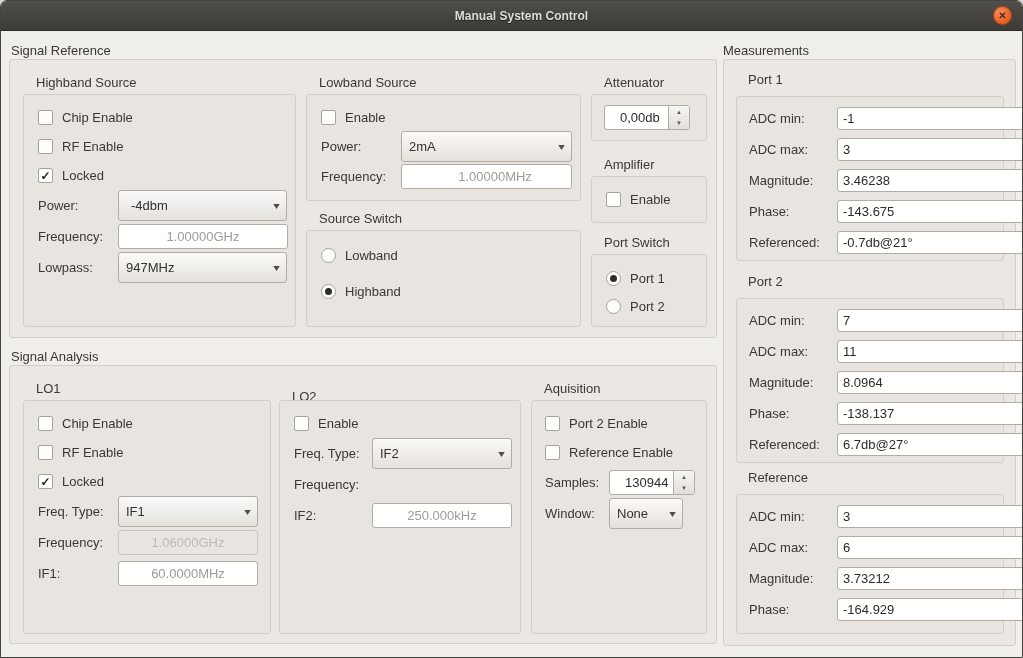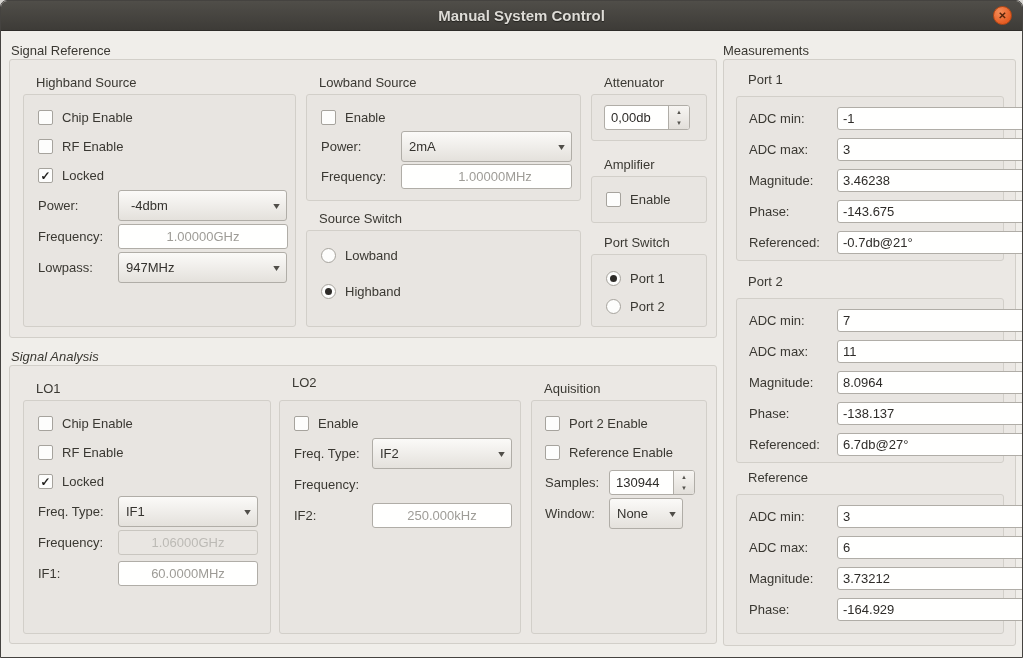--- a/index.html
+++ b/index.html
@@ -8,21 +8,21 @@
     background:#f0eeea;border:1px solid #454340;border-radius:7px 7px 0 0;
     overflow:hidden;font-family:"Liberation Sans",sans-serif;font-size:13px;color:#3a3832;
   }
   
   .titlebar{
     position:absolute;left:0;top:0;width:100%;height:30px;
     background:linear-gradient(#504e49,#3d3b37);
     border-bottom:1px solid #2e2c29;box-sizing:border-box;
     display:flex;align-items:center;justify-content:center;
   }
-  .tb-title{font-weight:bold;font-size:15px;color:#dedcd7;text-shadow:0 1px 1px #22211e;margin-left:20px;}
+  .tb-title{font-weight:bold;font-size:12px;color:#dedcd7;text-shadow:0 1px 1px #22211e;margin-left:20px;}
   .close-btn{
     position:absolute;right:10px;top:5px;width:19px;height:19px;border-radius:50%;
     background:radial-gradient(circle at 35% 30%,#f58e5a,#e65d24 70%);
     border:1px solid #b84814;box-sizing:border-box;cursor:pointer;
     display:flex;align-items:center;justify-content:center;
     font-size:10px;font-weight:bold;color:#55250b;line-height:1;
   }
   
   .glabel{position:absolute;white-space:nowrap;color:#3a3832;}
   .gframe{position:absolute;box-sizing:border-box;border:1px solid #d2cfc9;border-radius:3px;}
@@ -47,21 +47,21 @@
     padding:0 7px;cursor:pointer;color:#34322e;}
   .combo .arr{margin-left:auto;font-size:10px;color:#504e49;transform:scaleX(1.3);}
   input.tin{height:25px;box-sizing:border-box;border:1px solid #b0ada7;border-radius:3px;
     background:#fffffe;padding:0 5px;font-family:"Liberation Sans",sans-serif;font-size:13px;
     color:#2e2c29;outline:none;}
   input.ghost{text-align:center;color:#9e9c97;}
   input.dis{background:#e9e6e2;border-color:#c9c6c0;color:#bcbab5;text-align:center;}
   input.meas{height:23px;}
   .spin{height:25px;box-sizing:border-box;display:flex;border:1px solid #b0ada7;border-radius:3px;
     background:#fffffe;overflow:hidden;}
-  .spin-val{flex:1;display:flex;align-items:center;padding-left:6px;color:#2e2c29;border-radius:11px;}
+  .spin-val{flex:1;display:flex;align-items:center;padding-left:15px;color:#2e2c29;border-radius:11px;}
   .spin-btns{width:20px;flex:none;border-left:1px solid #b0ada7;
     background:linear-gradient(#f7f5f2,#e2dfda);display:flex;flex-direction:column;}
   .spin-btns .sb{flex:1;display:flex;align-items:center;justify-content:center;
     font-size:6px;color:#55534e;cursor:pointer;}
   .mrow{height:23px;display:flex;align-items:center;}
   .mrow .lbl{width:88px;}
   .mrow input{flex:1;}
   .mpad{padding:10px 12px 0 12px;display:flex;flex-direction:column;gap:8px;}
 </style>
 </head>
@@ -182,21 +182,21 @@
         <span class="rd checked"></span>
         <span class="lbl">Port 1</span>
       </div>
       <div class="row">
         <span class="rd"></span>
         <span class="lbl">Port 2</span>
       </div>
     </div>
   </div>
 
-  <div class="glabel" style="left:10px;top:348px;font-style:italic;">Signal Analysis</div>
+  <div class="glabel" style="left:10px;top:348px;">Signal Analysis</div>
   <div class="gframe outer" style="left:8px;top:364px;width:708px;height:279px;"></div>
 
   <div class="glabel" style="left:35px;top:380px;">LO1</div>
   <div class="gframe inner" style="left:22px;top:399px;width:248px;height:234px;">
     <div class="pad">
       <div class="row">
         <span class="cbx"></span>
         <span class="lbl">Chip Enable</span>
       </div>
       <div class="row">
@@ -220,21 +220,21 @@
         <span class="lbl" style="width:80px;">Frequency:</span>
         <input class="tin dis" style="width: 140px;" readonly="" disabled="" value="1.06000GHz">
       </div>
       <div class="crow">
         <span class="lbl" style="width:80px;">IF1:</span>
         <input class="tin ghost" style="width: 140px;" readonly="" value="60.0000MHz">
       </div>
     </div>
   </div>
 
-  <div class="glabel" style="left:291px;top:374px;">LO2</div>
+  <div class="glabel" style="left:291px;top:388px;">LO2</div>
   <div class="gframe inner" style="left:278px;top:399px;width:242px;height:234px;">
     <div class="pad">
       <div class="row">
         <span class="cbx"></span>
         <span class="lbl">Enable</span>
       </div>
       <div class="crow">
         <span class="lbl" style="width:78px;">Freq. Type:</span>
         <span class="combo" style="width:140px;">
           <span>IF2</span>

